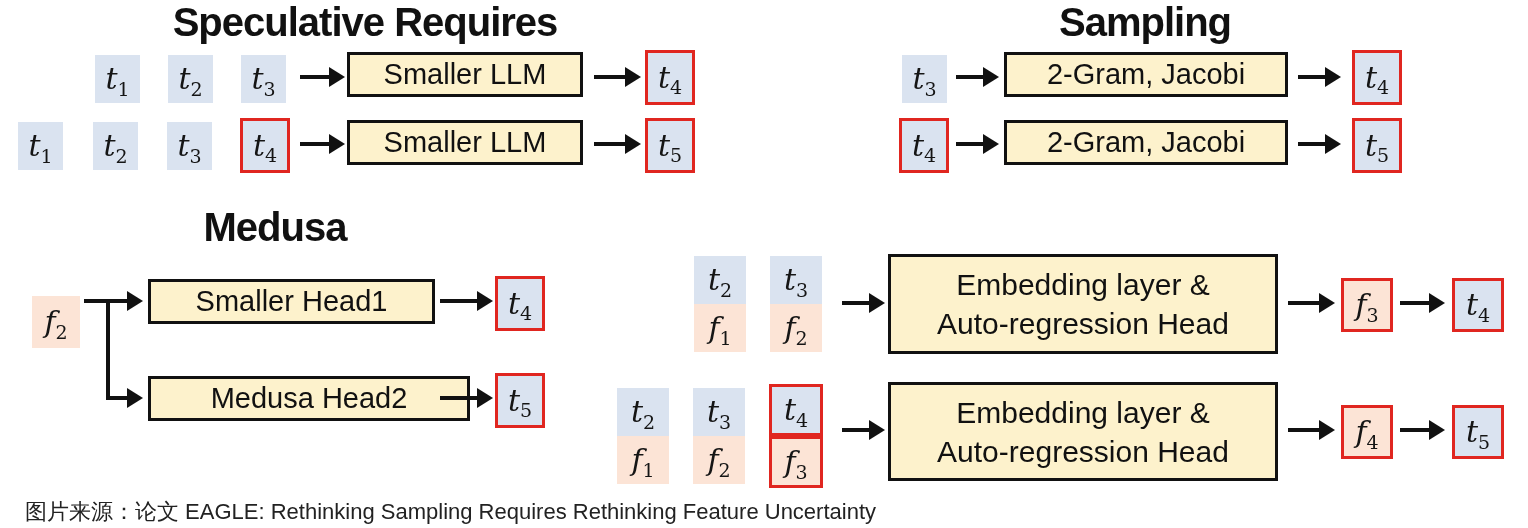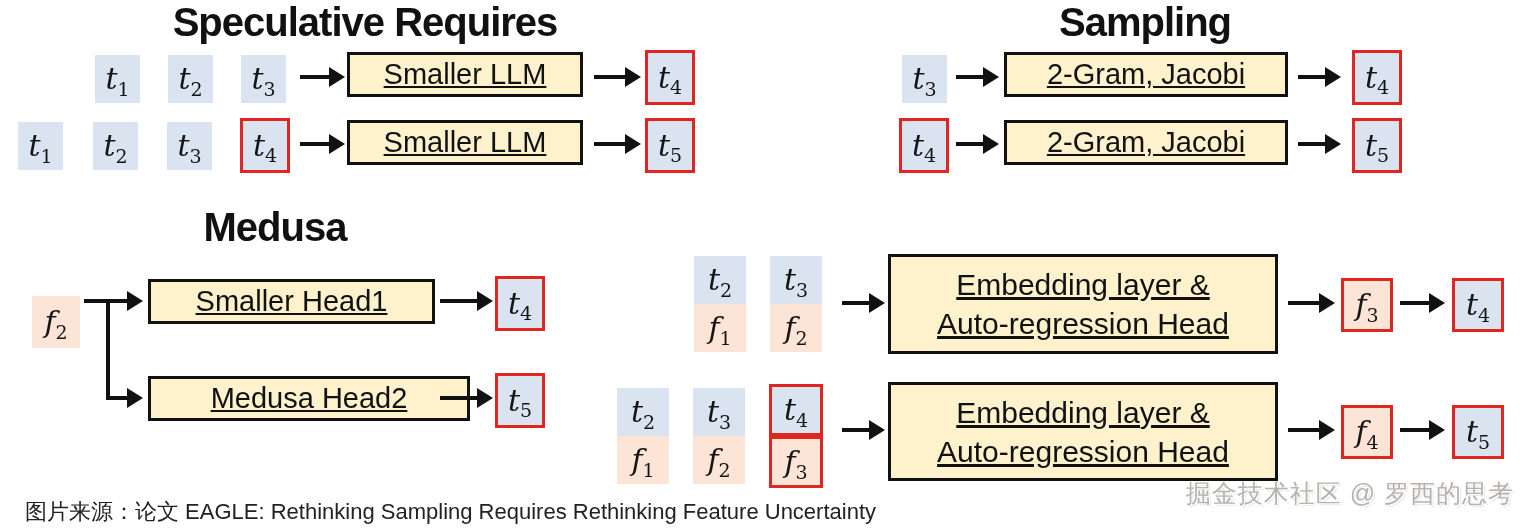--- a/index.html
+++ b/index.html
@@ -14,21 +14,21 @@
   .tok { position:absolute; width:45px; height:48px; display:flex; align-items:center;
          justify-content:center; font-family:"DejaVu Serif", serif; color:#151515; }
   .tok .tb { font-style:italic; font-size:30px; line-height:1; }
   .tok .ts { font-size:19px; line-height:1; transform:translateY(10px); }
   .blue { background:var(--token-blue, #dae3f0); }
   .pink { background:var(--token-pink, #fce4d6); }
   .acc  { border:3px solid var(--accept-red, #e02620); }
 
   .pbox { position:absolute; background:var(--process-yellow, #fdf2cc);
           border:3px solid #111; display:flex; flex-direction:column; align-items:center;
-          justify-content:center; font-size:29px; color:#111; text-align:center; line-height:1.3;text-decoration:underline; }
+          justify-content:center; font-size:29px; color:#111; text-align:center; line-height:1.3; }
 
   .arrow { position:absolute; height:4px; background:#111; }
   .arrow::after { content:""; position:absolute; right:-15px; top:-8px; width:0; height:0;
                   border-left:16px solid #111; border-top:10px solid transparent;
                   border-bottom:10px solid transparent; }
   .vline { position:absolute; width:4px; background:#111; }
 
   .caption { position:absolute; left:25px; top:497px; font-size:22px; color:#222; }
   .watermark { position:absolute; right:14px; top:477px; font-size:25px; color:#b6b3ae;
                text-shadow:1px 1px 0 #ffffff, 2px 2px 1px #e8e6e2; letter-spacing:1px; }
@@ -201,15 +201,14 @@
       <span class="tb">f</span>
       <span class="ts">4</span>
     </div>
   <div class="arrow" style="left:1400px;top:428px;width:30px"></div>
   <div class="tok blue acc" style="left:1452px;top:405px;width:52px;height:54px">
       <span class="tb">t</span>
       <span class="ts">5</span>
     </div>
 
   <div class="caption">图片来源：论文 EAGLE: Rethinking Sampling Requires Rethinking Feature Uncertainty</div>
-  <div class="watermark">掘金技术社区 @ 罗西的思考</div>
 
 </div>
 
 </body></html>

